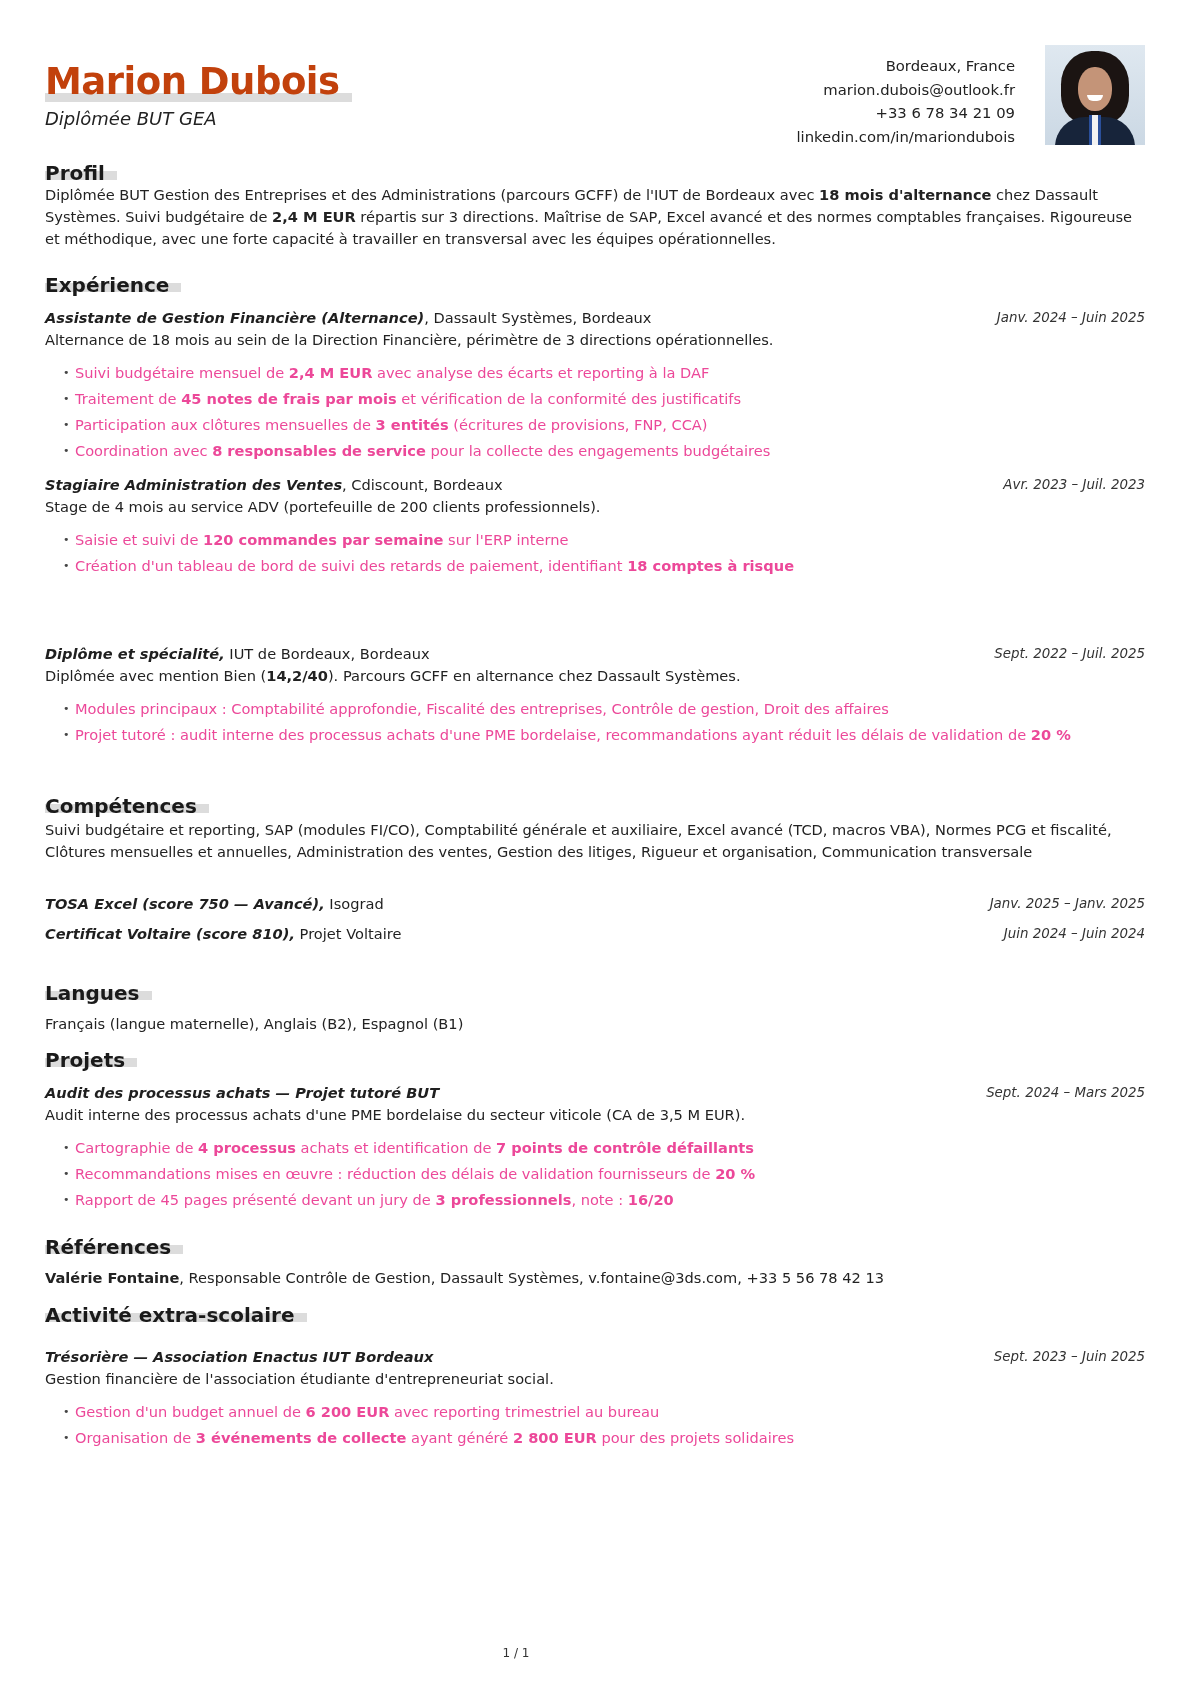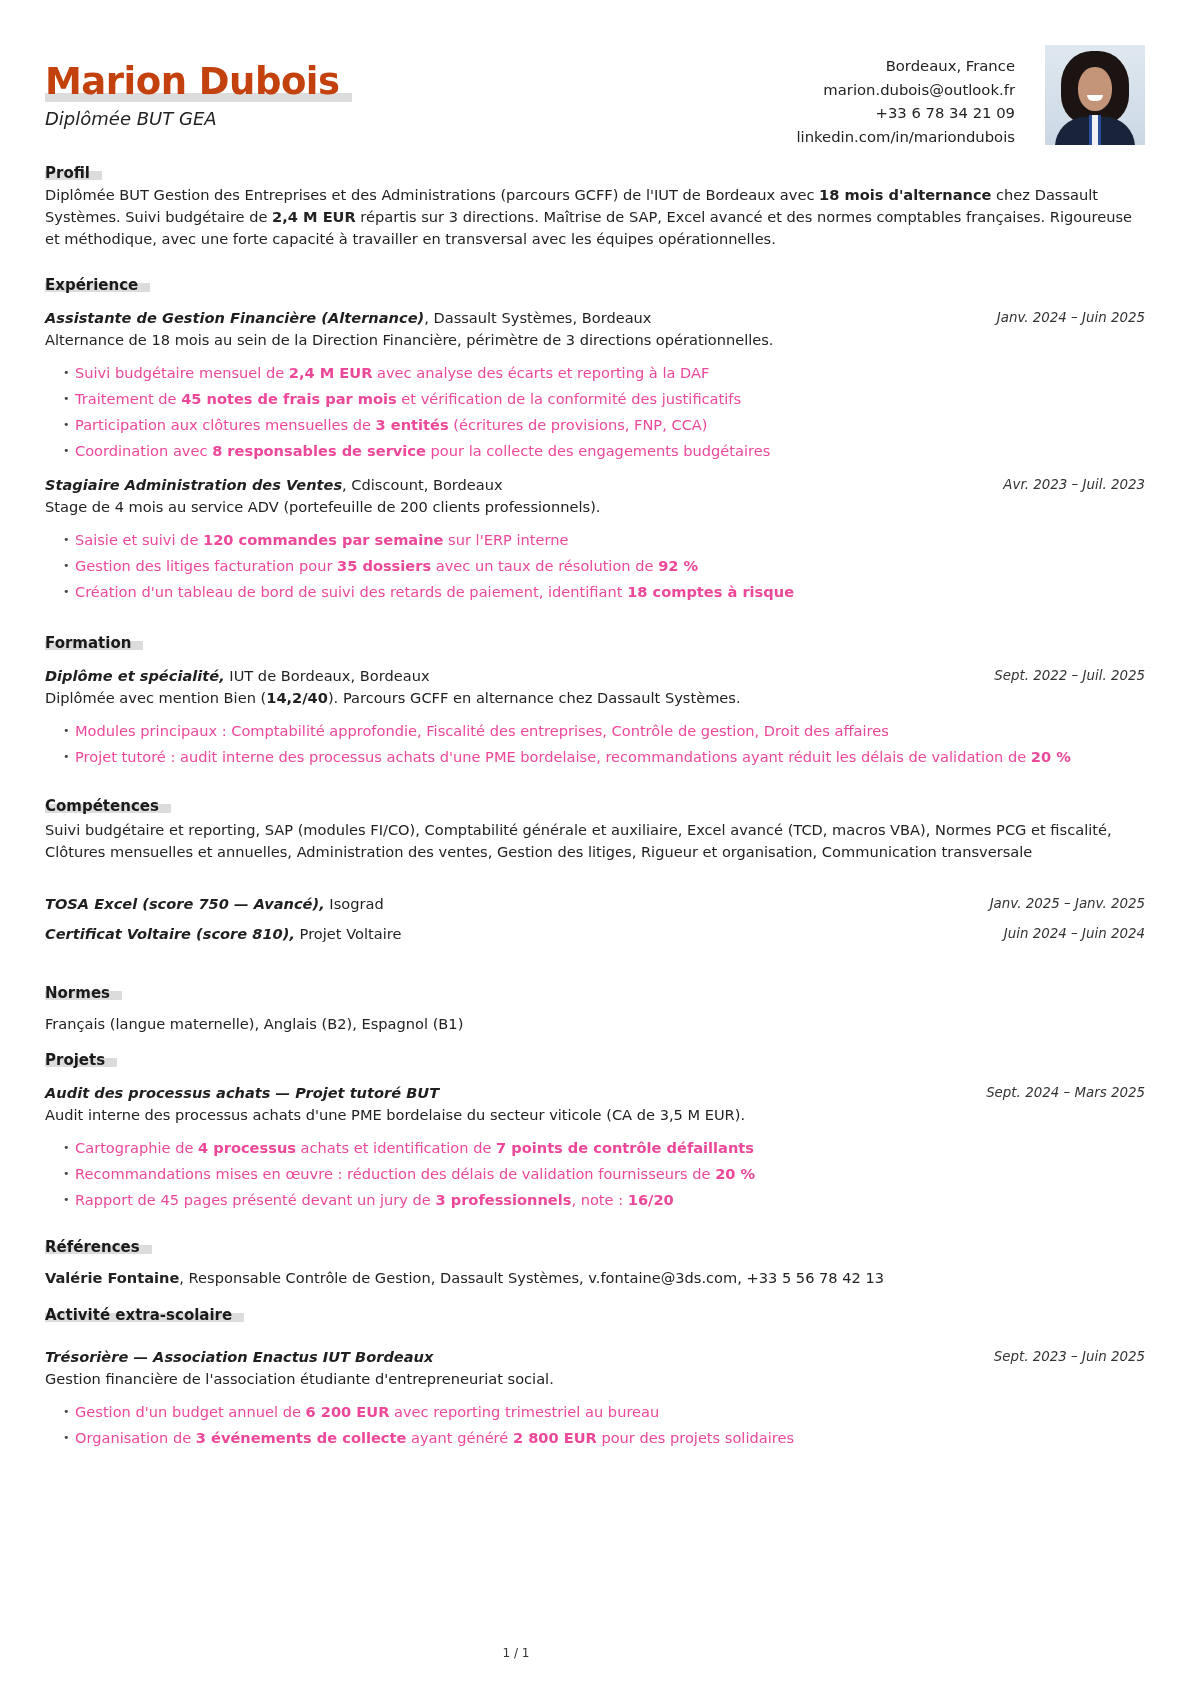--- a/index.html
+++ b/index.html
@@ -33,21 +33,21 @@
     background: linear-gradient(180deg, #dfe8f0 0%, #cbd8e4 100%); overflow: hidden;
   }
   .photo .hair { position: absolute; left: 16px; top: 6px; width: 68px; height: 74px; border-radius: 45% 45% 40% 40%; background: #1b1412; }
   .photo .face { position: absolute; left: 33px; top: 22px; width: 34px; height: 44px; border-radius: 48%; background: #c49478; }
   .photo .smile { position: absolute; left: 42px; top: 50px; width: 16px; height: 6px; border-radius: 0 0 10px 10px; background: #fff; }
   .photo .body { position: absolute; left: 10px; top: 72px; width: 80px; height: 40px; border-radius: 30px 30px 0 0; background: #17243a; }
   .photo .lanyard { position: absolute; left: 44px; top: 70px; width: 12px; height: 30px; background: #f2f2f2; border-left: 3px solid #2a4f9a; border-right: 3px solid #2a4f9a; }
 
   
   .section { position: absolute; left: 45px; width: 1100px; }
-  .sec-title { font-weight: bold; font-size: 15px; color: #1a1a1a; line-height: 22px; }
+  .sec-title { font-weight: bold; font-size: 20px; color: #1a1a1a; line-height: 22px; }
   .para { line-height: 22px; font-size: 14.6px; color: #222; }
   .entry-head { position: relative; line-height: 22px; font-size: 14.6px; }
   .entry-head .role { font-weight: bold; font-style: italic; }
   .entry-head .date { position: absolute; right: 0; top: 0; font-style: italic; font-size: 13.4px; color: #333; }
   .bullets { list-style: none; margin-left: 18px; margin-top: 9px; }
   .bullets li { position: relative; padding-left: 12px; line-height: 26px; font-size: 14.6px; color: #ec4899; }
   .bullets li::before { content: "•"; position: absolute; left: 0; top: 0; font-size: 11px; color: #444; }
   b { font-weight: bold; }
   .footer { position: absolute; left: 0; width: 1032px; top: 1646px; text-align: center; font-size: 12px; color: #333; }
 </style>
@@ -97,28 +97,26 @@
   </div>
 
   <div style="margin-top:10px;">
     <div class="entry-head">
       <span class="role">Stagiaire Administration des Ventes</span><span>, Cdiscount, Bordeaux</span>
       <span class="date">Avr. 2023 – Juil. 2023</span>
     </div>
     <div class="para">Stage de 4 mois au service ADV (portefeuille de 200 clients professionnels).</div>
     <ul class="bullets">
       <li><span>Saisie et suivi de </span><b>120 commandes par semaine</b><span> sur l'ERP interne</span></li>
-      <li><span>Gestion des litiges facturation pour </span><b>35 dossiers</b><span> avec un taux de résolution de </span><b>92 %</b></li>
       <li><span>Création d'un tableau de bord de suivi des retards de paiement, identifiant </span><b>18 comptes à risque</b></li>
     </ul>
   </div>
 </div>
 
 <div class="section" style="top:632px;">
-  <div class="sec-title"><span class="hl">Formation</span></div>
   <div style="margin-top:11px;">
     <div class="entry-head">
       <span class="role">Diplôme et spécialité,</span><span> IUT de Bordeaux, Bordeaux</span>
       <span class="date">Sept. 2022 – Juil. 2025</span>
     </div>
     <div class="para"><span>Diplômée avec mention Bien (</span><b>14,2/40</b><span>). Parcours GCFF en alternance chez Dassault Systèmes.</span></div>
     <ul class="bullets">
       <li><span>Modules principaux : Comptabilité approfondie, Fiscalité des entreprises, Contrôle de gestion, Droit des affaires</span></li>
       <li><span>Projet tutoré : audit interne des processus achats d'une PME bordelaise, recommandations ayant réduit les délais de validation de </span><b>20 %</b></li>
     </ul>
@@ -135,21 +133,21 @@
     <span class="role">TOSA Excel (score 750 — Avancé),</span><span> Isograd</span>
     <span class="date">Janv. 2025 – Janv. 2025</span>
   </div>
   <div class="entry-head" style="margin-top:8px;">
     <span class="role">Certificat Voltaire (score 810),</span><span> Projet Voltaire</span>
     <span class="date">Juin 2024 – Juin 2024</span>
   </div>
 </div>
 
 <div class="section" style="top:982px;">
-  <div class="sec-title"><span class="hl">Normes</span></div>
+  <div class="sec-title"><span class="hl">Langues</span></div>
   <div class="para" style="margin-top:9px;">Français (langue maternelle), Anglais (B2), Espagnol (B1)</div>
 </div>
 
 <div class="section" style="top:1049px;">
   <div class="sec-title"><span class="hl">Projets</span></div>
   <div style="margin-top:11px;">
     <div class="entry-head">
       <span class="role">Audit des processus achats — Projet tutoré BUT</span>
       <span class="date">Sept. 2024 – Mars 2025</span>
     </div>

